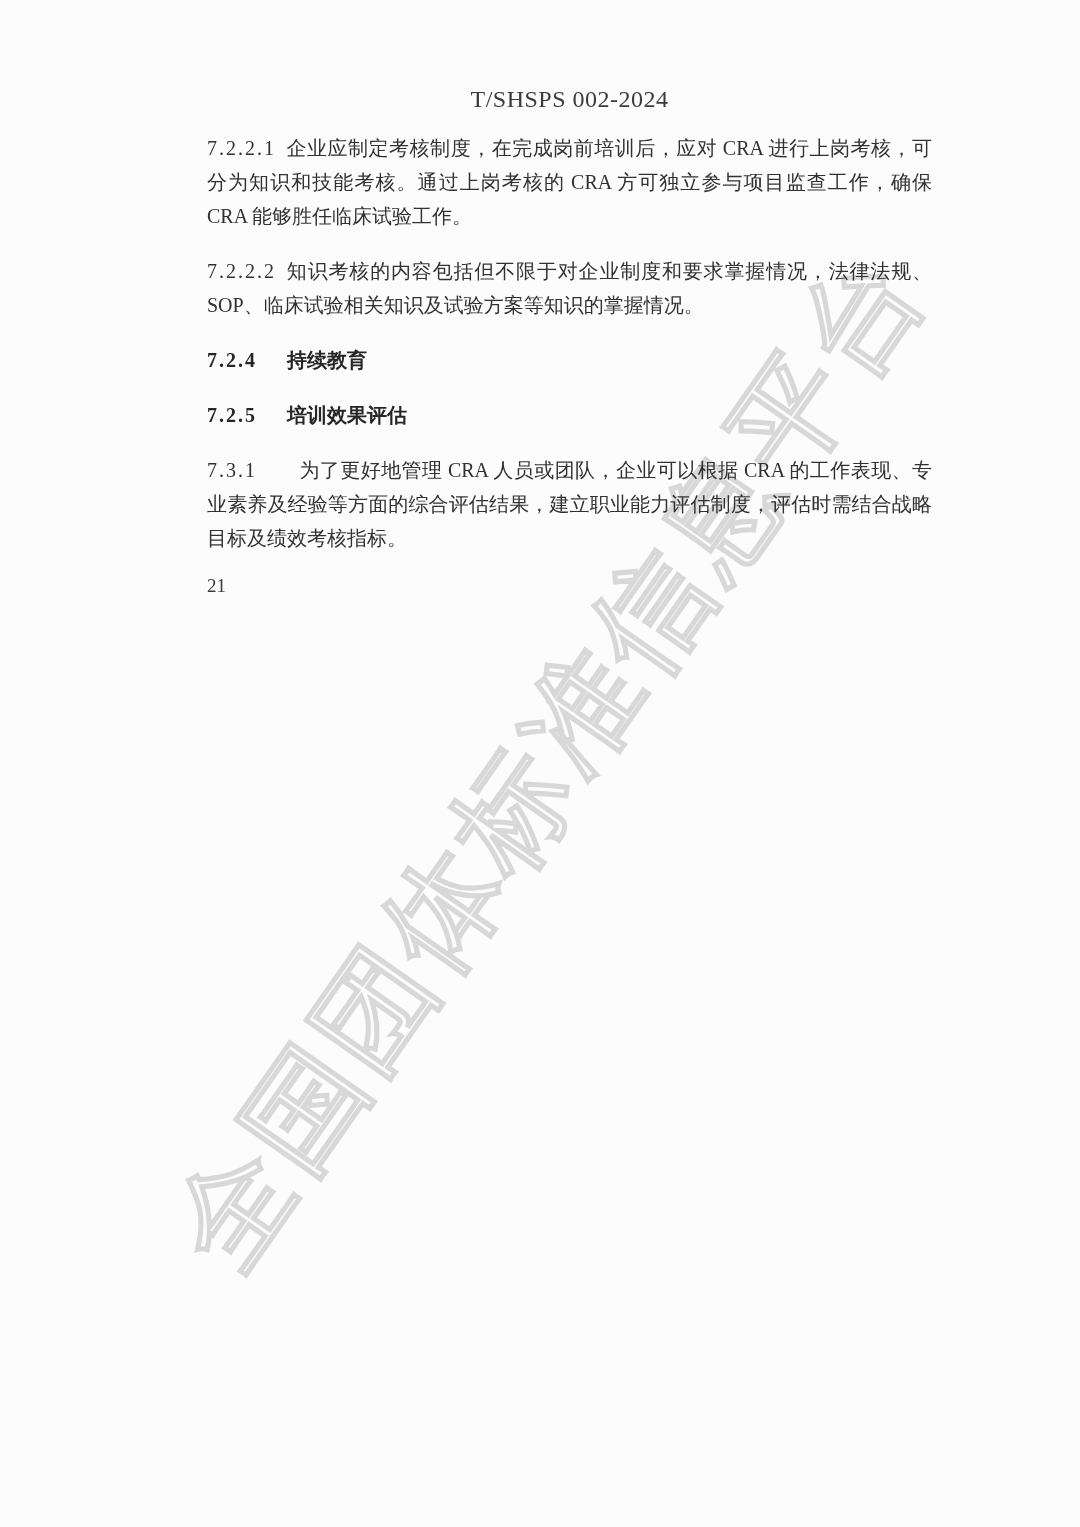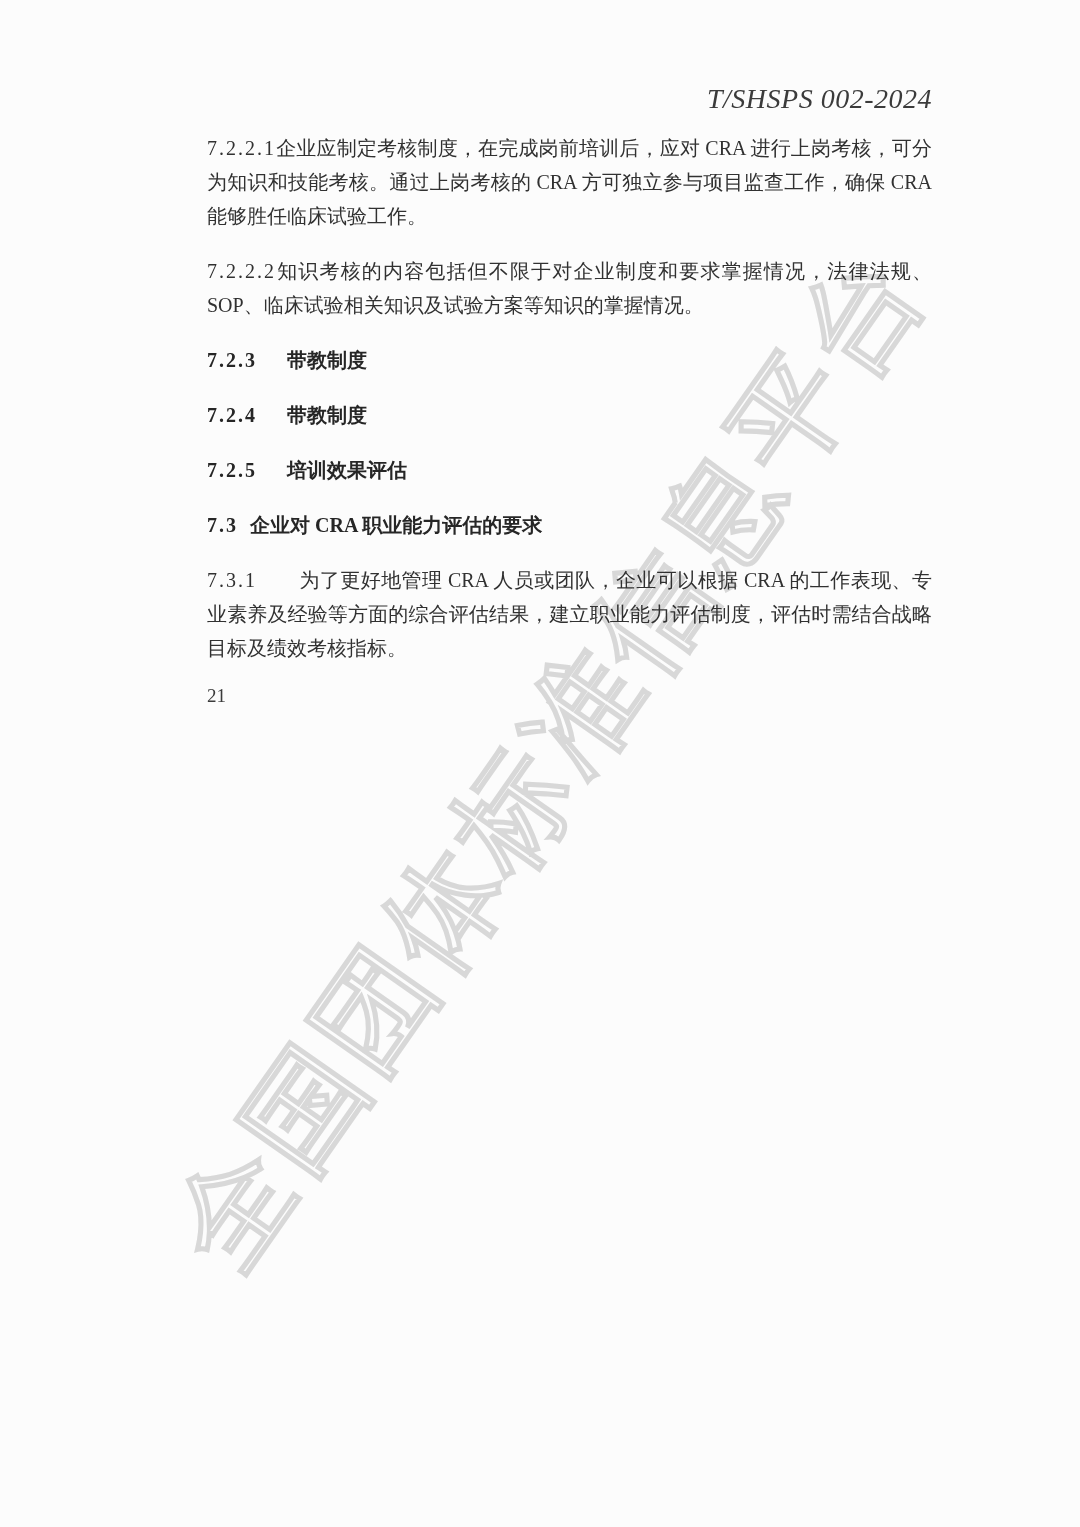--- a/index.html
+++ b/index.html
@@ -29,43 +29,42 @@
     color: transparent;
     -webkit-text-stroke: 1.5px #d8d8d8;
     text-stroke: 1.5px #d8d8d8;
     z-index: 0;
     pointer-events: none;
     user-select: none;
   }
   .doc-header {
     position: relative;
     z-index: 1;
-    text-align: right;
-    font-size: 28px;
+    text-align: center;
+    font-size: 24px;
     line-height: 22px;
     color: #3b3b3b;
     letter-spacing: 0.5px;
-    font-style: italic;
   }
   .doc-body { position: relative; z-index: 1; }
   .blk {
     margin: 21px 0 0 0;
     font-size: 20px;
     line-height: 34px;
     text-align: justify;
   }
   .blk.heading {
     font-weight: bold;
     color: #262626;
     text-align: left;
   }
   .blk.heading:first-child { margin-top: 48px; }
   .h-num { letter-spacing: 2px; margin-right: 30px; }
   .heading.tight .h-num { margin-right: 12px; }
-  .p-num { letter-spacing: 2px; }
+  .p-num { letter-spacing: 2px; margin-right: 10px; }
   .clause.wide-numgap .p-num { margin-right: 42px; }
   .blk.gap-before { margin-top: 46px; }
   .blk.para-indent { text-indent: 2em; }
   .doc-footer {
     position: relative;
     z-index: 1;
     margin-top: 20px;
     text-align: left;
     font-size: 19px;
     line-height: 22px;
@@ -79,23 +78,21 @@
 <div class="page">
   <div class="watermark">全国团体标准信息平台</div>
 
   <header class="doc-header">
     <span>T/SHSPS 002-2024</span>
   </header>
 
   <main class="doc-body" id="blocks">
       <p class="blk clause"><span class="p-num">7.2.2.1</span><span class="p-text">企业应制定考核制度，在完成岗前培训后，应对 CRA 进行上岗考核，可分为知识和技能考核。通过上岗考核的 CRA 方可独立参与项目监查工作，确保 CRA 能够胜任临床试验工作。</span></p>
       <p class="blk clause"><span class="p-num">7.2.2.2</span><span class="p-text">知识考核的内容包括但不限于对企业制度和要求掌握情况，法律法规、SOP、临床试验相关知识及试验方案等知识的掌握情况。</span></p>
-      <h3 class="blk heading"><span class="h-num">7.2.3</span><span class="h-title">带教制度</span></h3>
-      <h3 class="blk heading"><span class="h-num">7.2.4</span><span class="h-title">带教制度</span></h3>
+      <h3 class="blk heading"><span class="h-num">7.2.4</span><span class="h-title">持续教育</span></h3>
       <h3 class="blk heading"><span class="h-num">7.2.5</span><span class="h-title">培训效果评估</span></h3>
-      <h3 class="blk heading tight"><span class="h-num">7.3</span><span class="h-title">企业对 CRA 职业能力评估的要求</span></h3>
       <p class="blk clause wide-numgap"><span class="p-num">7.3.1</span><span class="p-text">为了更好地管理 CRA 人员或团队，企业可以根据 CRA 的工作表现、专业素养及经验等方面的综合评估结果，建立职业能力评估制度，评估时需结合战略目标及绩效考核指标。</span></p>
     </main>
 
   <footer class="doc-footer">
     <span>21</span>
   </footer>
 </div>
 
 </body></html>

